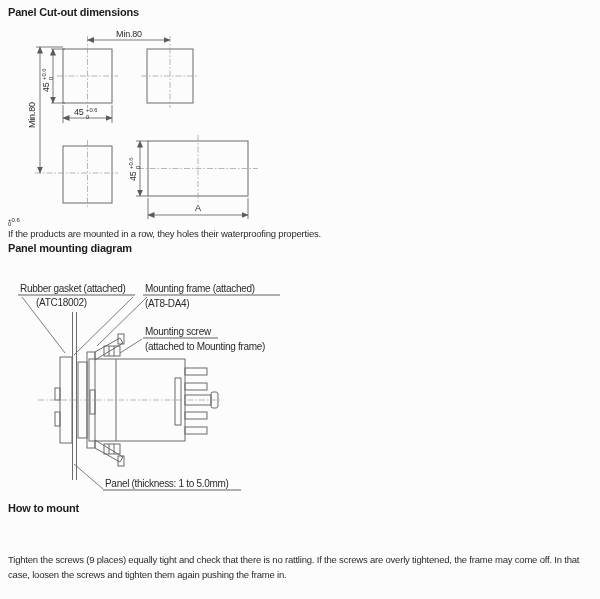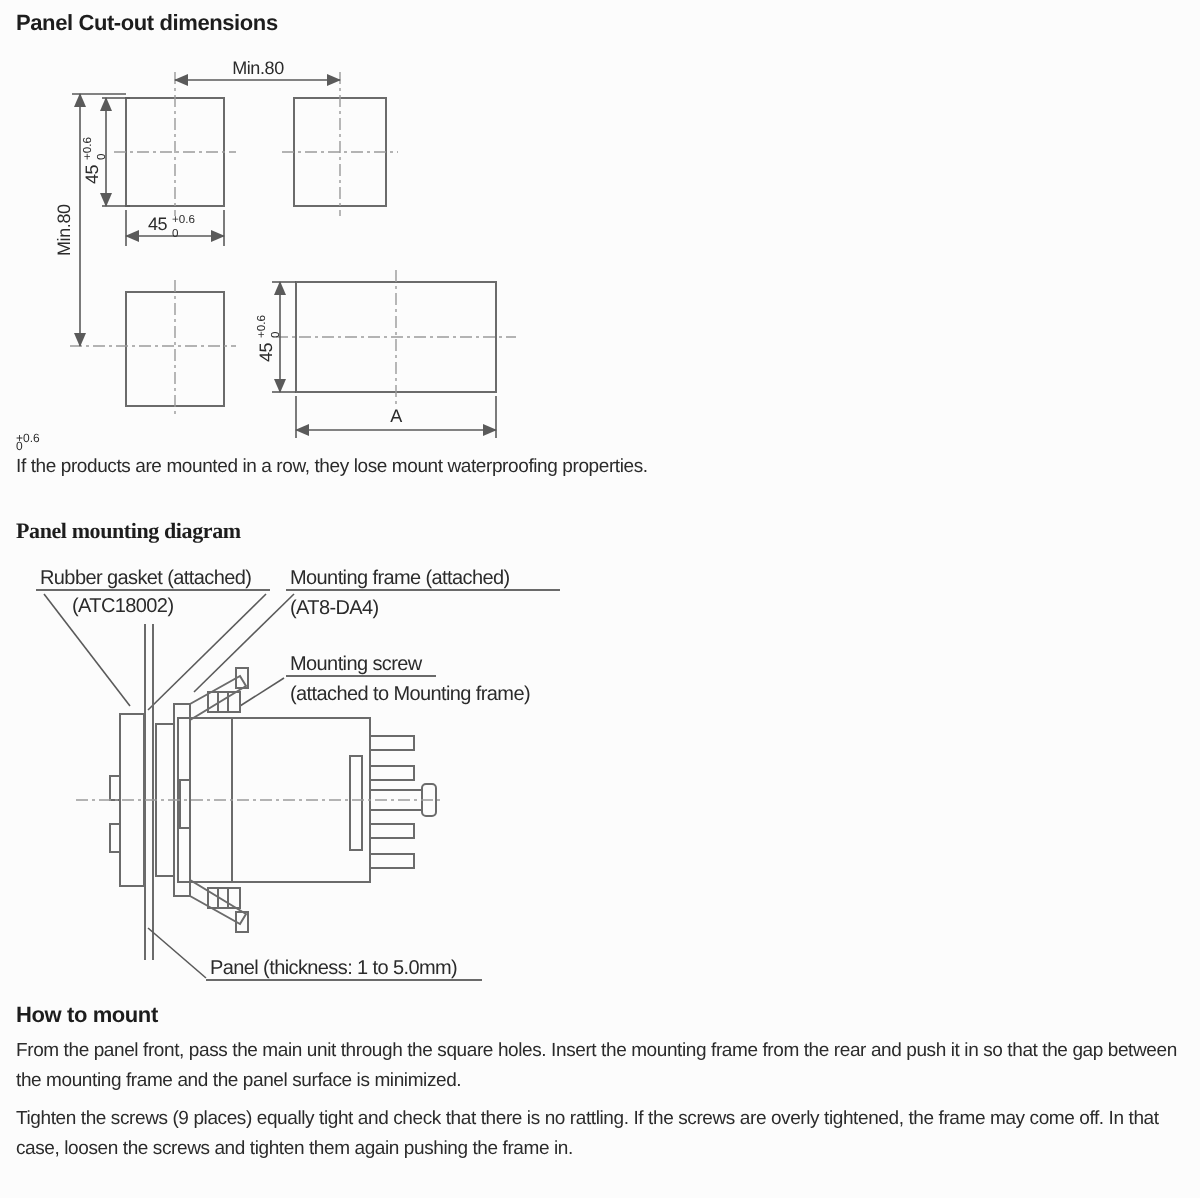--- a/index.html
+++ b/index.html
@@ -109,24 +109,24 @@
     <g>
       <line class="dim" x1="138" y1="170" x2="138" y2="191"></line>
       <line class="dim" x1="238" y1="170" x2="238" y2="191"></line>
       <line class="dim" x1="138" y1="187" x2="238" y2="187" marker-start="url(#as)" marker-end="url(#ae)"></line>
       <text class="dimtxt" x="188" y="183" text-anchor="middle">A</text>
     </g>
   </svg>
 
   <div class="note">
     <div class="row"><span class="tolstack"><span>+0.6</span><span>0</span></span></div>
-    <div class="row">If the products are mounted in a row, they lose mount waterproofing properties.</div>
+    <div class="row">If the products are mounted in a row, they holes their waterproofing properties.</div>
   </div>
 
-  <div class="sec-title" style="left:8px; top:260px;font-family:Liberation Serif, serif;">Panel mounting diagram</div>
+  <div class="sec-title" style="left:8px; top:242px;">Panel mounting diagram</div>
 
   <svg style="left:8px; top:276px;" width="312" height="222" viewBox="0 0 312 222">
 
     <g>
       <text class="lbl" x="12" y="16">Rubber gasket (attached)</text>
       <line class="ul" x1="10" y1="19" x2="127" y2="19"></line>
       <text class="lbl" x="28" y="30">(ATC18002)</text>
       <line class="ldr" x1="14" y1="21" x2="57" y2="77"></line>
       <line class="ldr" x1="125" y1="21" x2="66" y2="79"></line>
     </g>
@@ -198,16 +198,15 @@
 
     <g>
       <text class="lbl" x="97" y="211">Panel (thickness: 1 to 5.0mm)</text>
       <line class="ul" x1="95" y1="214" x2="233" y2="214"></line>
       <line class="ldr" x1="95" y1="213" x2="66" y2="188"></line>
     </g>
   </svg>
 
   <div class="sec-title" style="left:8px; top:502px;">How to mount</div>
 
-  <div class="howto-para" style="top:518px;">From the panel front, pass the main unit through the square holes. Insert the mounting frame from the rear and push it in so that the gap between the mounting frame and the panel surface is minimized.</div>
   <div class="howto-para" style="top:552px;">Tighten the screws (9 places) equally tight and check that there is no rattling. If the screws are overly tightened, the frame may come off. In that case, loosen the screws and tighten them again pushing the frame in.</div>
 
 </div>
 
 </body></html>

